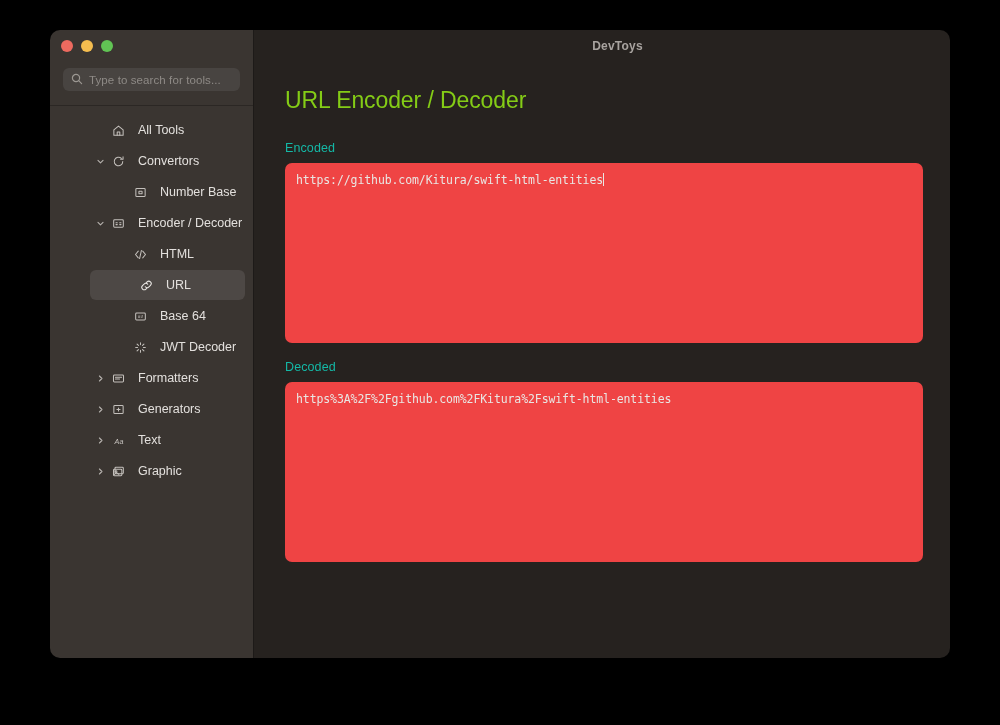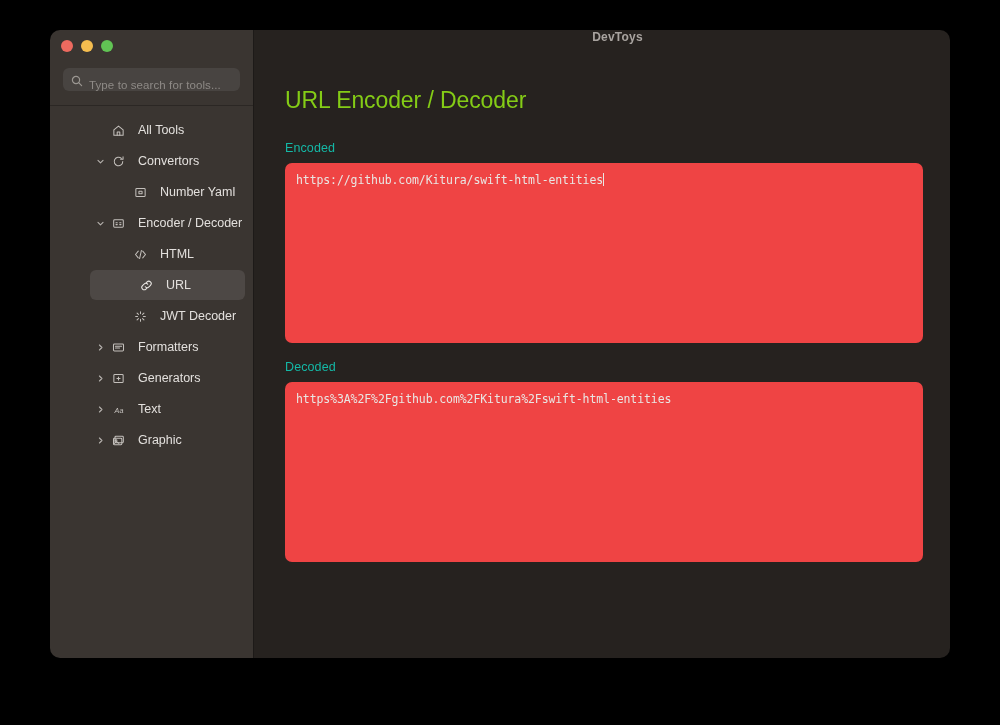--- a/index.html
+++ b/index.html
@@ -50,21 +50,21 @@
   .light.green  { background: #61c454; }
 
   #search-wrap {
     padding: 6px 13px 0 13px;
   }
   #search-box {
     height: 23px;
     background: #484441;
     border-radius: 6px;
     display: flex;
-    align-items: flex-end;
+    align-items: center;
     padding: 0 8px;
     gap: 6px;
   }
   #search-box .placeholder {
     font-size: 11.5px;
     color: #8e8a86;
     letter-spacing: 0.1px;
     white-space: nowrap;
   }
   .sicon { flex: 0 0 auto; display: block; }
@@ -121,20 +121,21 @@
   #main {
     flex: 1 1 auto;
     background: #26221f;
     position: relative;
     border-left: 1px solid #1d1a18;
   }
 
   #main-titlebar {
     height: 32px;
     display: flex;
+    align-items: center;
     justify-content: center;
     padding-left: 27px;
   }
   #app-title {
     font-size: 12px;
     font-weight: bold;
     color: #a8a39f;
     letter-spacing: 0.2px;
   }
 
@@ -236,21 +237,21 @@
           <span>Convertors</span>
         </div>
         <div class="nav-row lvl1">
           <span class="chev empty"></span>
           <span class="nav-icon">
             <svg width="13" height="13" viewBox="0 0 14 14" fill="none" stroke="#c4c0bc" stroke-width="1.1" stroke-linecap="round" stroke-linejoin="round">
               <rect x="2" y="2.6" width="10" height="8.8" rx="1"></rect>
               <rect x="5.3" y="5.6" width="3.4" height="2.8" rx="0.4"></rect>
             </svg>
           </span>
-          <span>Number Yaml</span>
+          <span>Number Base</span>
         </div>
         <div class="nav-row lvl0">
           <span class="chev">
             <svg width="9" height="9" viewBox="0 0 10 10" fill="none" stroke="#b5b1ad" stroke-width="1.25" stroke-linecap="round" stroke-linejoin="round">
               <path d="M2.2 3.8 5 6.6l2.8-2.8"></path>
             </svg>
           </span>
           <span class="nav-icon">
             <svg width="13" height="13" viewBox="0 0 14 14" fill="none" stroke="#c4c0bc" stroke-width="1.1" stroke-linecap="round" stroke-linejoin="round">
               <rect x="1.8" y="3" width="10.4" height="8" rx="1"></rect>
@@ -272,20 +273,30 @@
         </div>
         <div class="nav-row lvl1 selected">
           <span class="chev empty"></span>
           <span class="nav-icon">
             <svg width="13" height="13" viewBox="0 0 14 14" fill="none" stroke="#eae7e4" stroke-width="1.1" stroke-linecap="round" stroke-linejoin="round">
               <path d="M5.7 8.3a2.6 2.6 0 0 0 3.9.3l1.7-1.7a2.6 2.6 0 0 0-3.7-3.7l-1 1"></path>
               <path d="M8.3 5.7a2.6 2.6 0 0 0-3.9-.3L2.7 7.1a2.6 2.6 0 0 0 3.7 3.7l1-1"></path>
             </svg>
           </span>
           <span>URL</span>
+        </div>
+        <div class="nav-row lvl1">
+          <span class="chev empty"></span>
+          <span class="nav-icon">
+            <svg width="13" height="13" viewBox="0 0 14 14" fill="none" stroke="#c4c0bc" stroke-width="1.1" stroke-linecap="round" stroke-linejoin="round">
+              <rect x="1.8" y="3.2" width="10.4" height="7.6" rx="1"></rect>
+              <text x="7" y="8.7" font-size="4.4" fill="#c4c0bc" stroke="none" text-anchor="middle" font-family="DejaVu Sans Mono, monospace">64</text>
+            </svg>
+          </span>
+          <span>Base 64</span>
         </div>
         <div class="nav-row lvl1">
           <span class="chev empty"></span>
           <span class="nav-icon">
             <svg width="13" height="13" viewBox="0 0 14 14" fill="none" stroke="#c4c0bc" stroke-width="1.1" stroke-linecap="round" stroke-linejoin="round">
               <path d="M7 1.8v2.1M7 10.1v2.1M1.8 7h2.1M10.1 7h2.1M3.3 3.3l1.5 1.5M9.2 9.2l1.5 1.5M10.7 3.3 9.2 4.8M4.8 9.2l-1.5 1.5"></path>
             </svg>
           </span>
           <span>JWT Decoder</span>
         </div>

